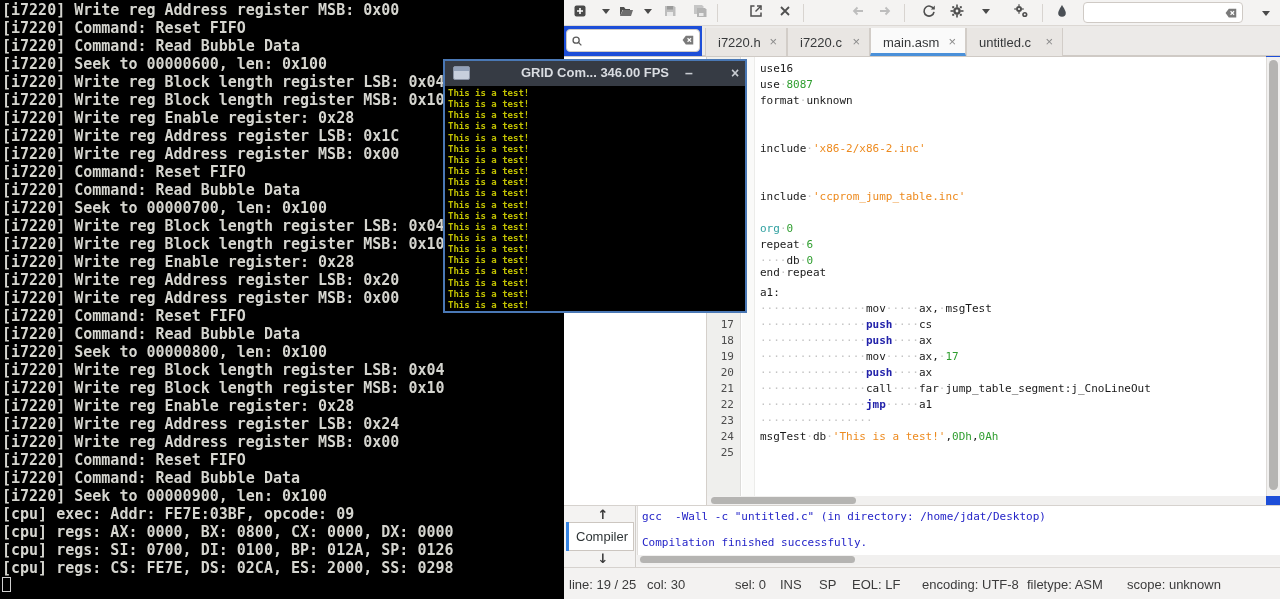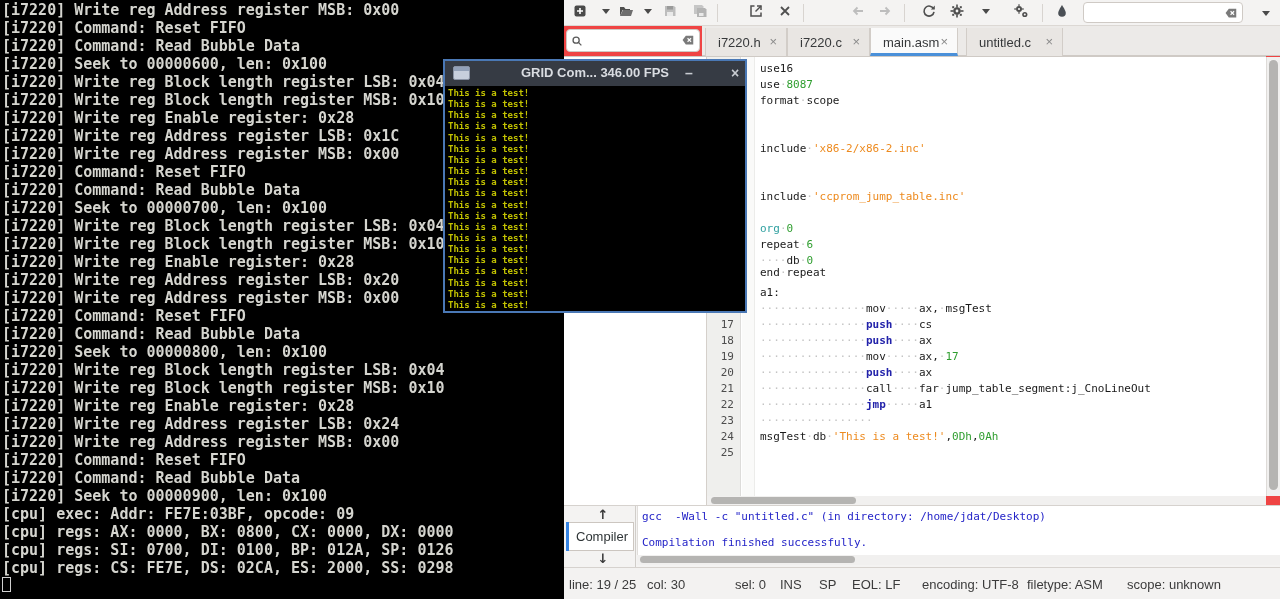--- a/index.html
+++ b/index.html
@@ -6,21 +6,21 @@
   html,body { width:1280px; height:599px; overflow:hidden; background:#000; }
   #stage { position:relative; width:1280px; height:599px; font-family:"Liberation Sans",sans-serif; }
 
   
   #terminal { position:absolute; left:0; top:0; width:564px; height:599px; background:#000; overflow:hidden; }
   .t-line { position:absolute; left:2px; height:18px; white-space:pre;
             font:600 15px/18px "DejaVu Sans Mono",monospace; color:#d5d5cf; }
   #t-cursor { position:absolute; left:2px; width:9px; height:15px; border:1px solid #d0d0d0; }
 
   
-  #geany { position:absolute; left:564px; top:0; width:716px; height:599px; background:#ef4444; }
+  #geany { position:absolute; left:564px; top:0; width:716px; height:599px; background:#1d4ed8; }
   #toolbar { position:absolute; left:0; top:0; width:716px; height:26px; background:#f4f3f2; border-bottom:1px solid #dcd8d4; }
   .tb-btn { position:absolute; top:3px; width:20px; height:20px; display:flex; align-items:center; justify-content:center; }
   .tb-btn svg { width:16px; height:16px; }
   .tb-sep { position:absolute; top:4px; width:1px; height:18px; background:#d8d4d0; }
   #tb-search { position:absolute; left:519px; top:2px; width:160px; height:21px; background:#fff;
                border:1px solid #cfcac5; border-radius:4px; }
   #tb-search input { position:absolute; left:4px; top:1px; width:130px; height:17px; border:none; outline:none; font:12px "Liberation Sans",sans-serif; }
   .entry-clear { position:absolute; right:4px; top:3px; width:14px; height:14px; }
   .entry-clear svg { width:14px; height:14px; }
   #tb-overflow { position:absolute; left:694px; top:5px; width:16px; height:16px; }
@@ -268,21 +268,21 @@
 
     <div id="tabbar">
         <div class="tab" style="left: 3px; width: 82px;">
           <span class="tab-label">i7220.h</span>
           <span class="tab-close">×</span>
         </div>
         <div class="tab" style="left: 85px; width: 83px;">
           <span class="tab-label">i7220.c</span>
           <span class="tab-close">×</span>
         </div>
-        <div class="tab active" style="left: 168px; width: 88px; padding-left: 32px;">
+        <div class="tab active" style="left: 168px; width: 96px; padding-left: 32px;">
           <span class="tab-label">main.asm</span>
           <span class="tab-close">×</span>
         </div>
         <div class="tab" style="left: 264px; width: 97px;">
           <span class="tab-label">untitled.c</span>
           <span class="tab-close">×</span>
         </div>
       </div>
 
     <div id="sidebar"></div>
@@ -312,21 +312,21 @@
           <div class="gut-num" style="top: 324px;">21</div>
           <div class="gut-num" style="top: 340px;">22</div>
           <div class="gut-num" style="top: 356px;">23</div>
           <div class="gut-num" style="top: 372px;">24</div>
           <div class="gut-num" style="top: 388px;">25</div>
         </div>
       <div id="foldmargin"></div>
       <div id="code">
           <div class="code-line" style="top: 4px;"><span class="seg-p">use16</span></div>
           <div class="code-line" style="top: 20px;"><span class="seg-p">use</span><span class="seg-w">·</span><span class="seg-n">8087</span></div>
-          <div class="code-line" style="top: 36px;"><span class="seg-p">format</span><span class="seg-w">·</span><span class="seg-p">scope</span></div>
+          <div class="code-line" style="top: 36px;"><span class="seg-p">format</span><span class="seg-w">·</span><span class="seg-p">unknown</span></div>
           <div class="code-line" style="top: 52px;"></div>
           <div class="code-line" style="top: 84px;"><span class="seg-p">include</span><span class="seg-w">·</span><span class="seg-s">'x86-2/x86-2.inc'</span></div>
           <div class="code-line" style="top: 100px;"></div>
           <div class="code-line" style="top: 132px;"><span class="seg-p">include</span><span class="seg-w">·</span><span class="seg-s">'ccprom_jump_table.inc'</span></div>
           <div class="code-line" style="top: 148px;"></div>
           <div class="code-line" style="top: 164px;"><span class="seg-d">org</span><span class="seg-w">·</span><span class="seg-n">0</span></div>
           <div class="code-line" style="top: 180px;"><span class="seg-p">repeat</span><span class="seg-w">·</span><span class="seg-n">6</span></div>
           <div class="code-line" style="top: 196px;"><span class="seg-w">····</span><span class="seg-p">db</span><span class="seg-w">·</span><span class="seg-n">0</span></div>
           <div class="code-line" style="top: 208px;"><span class="seg-p">end</span><span class="seg-w">·</span><span class="seg-p">repeat</span></div>
           <div class="code-line" style="top: 228px;"><span class="seg-p">a1:</span></div>

